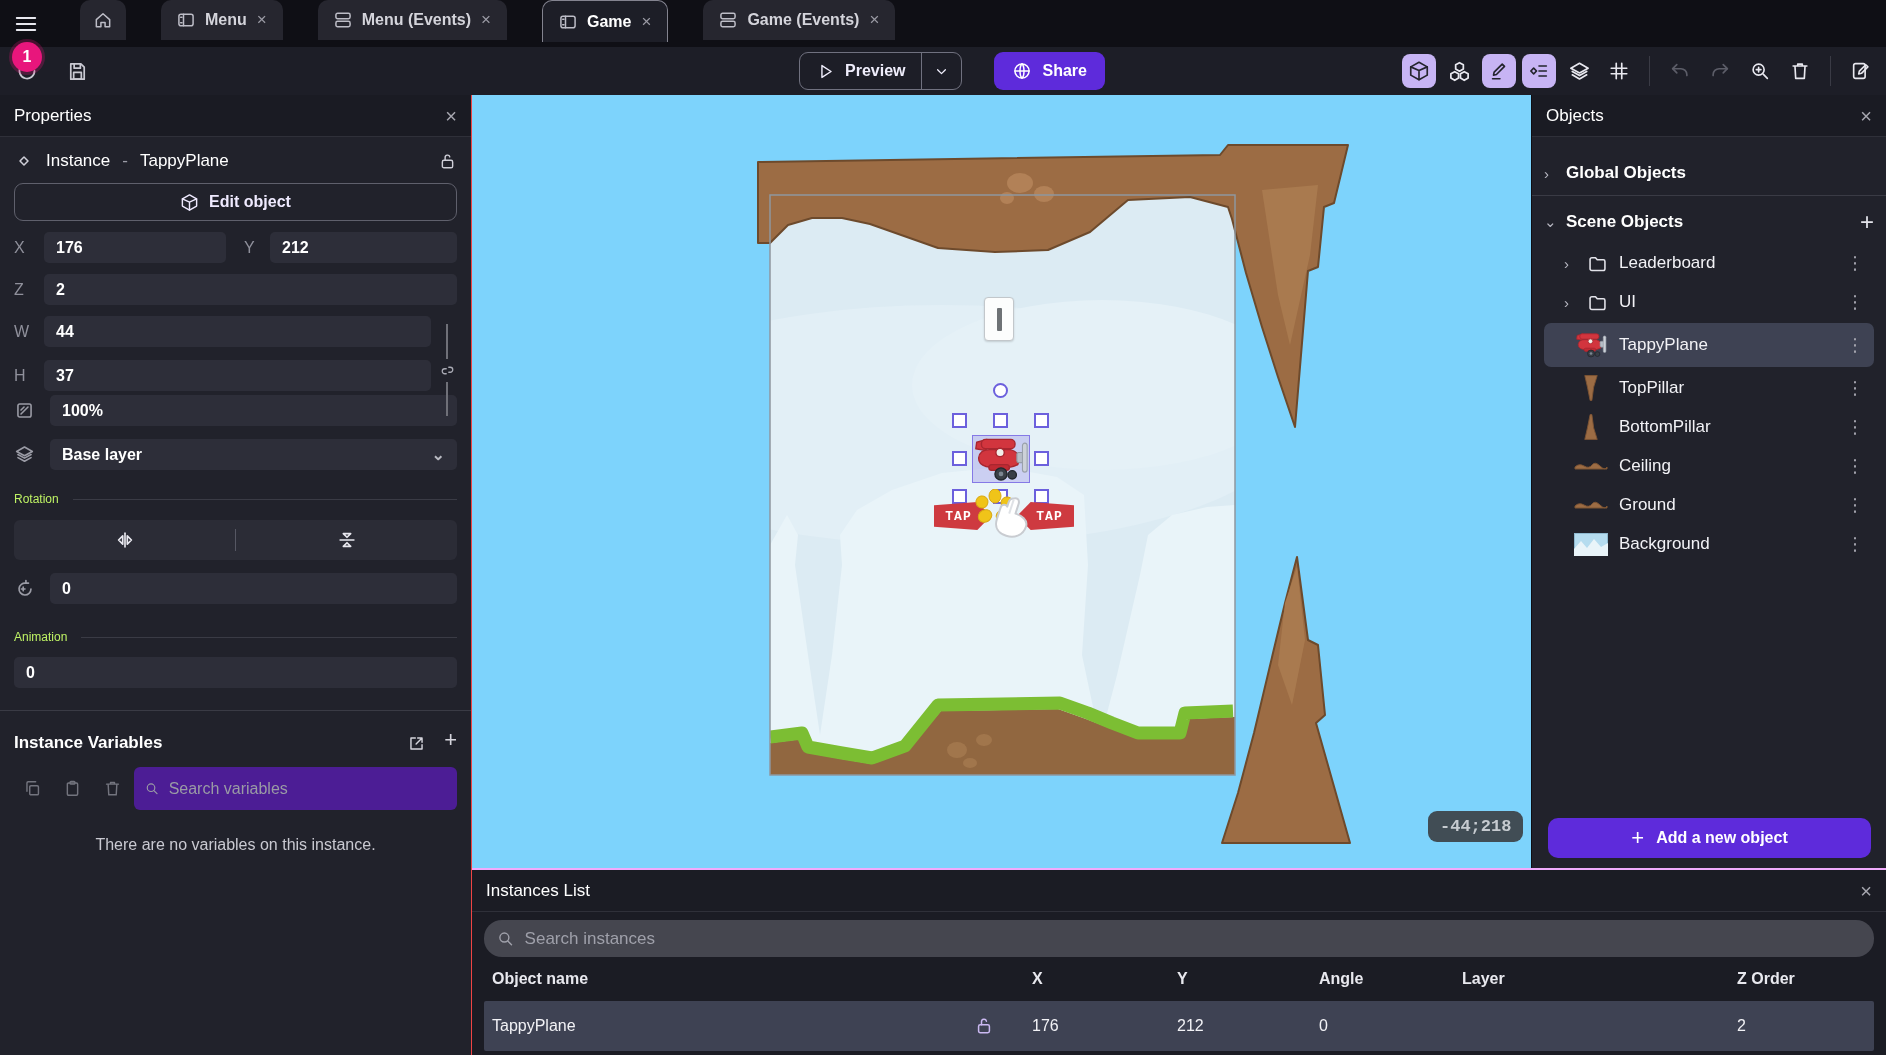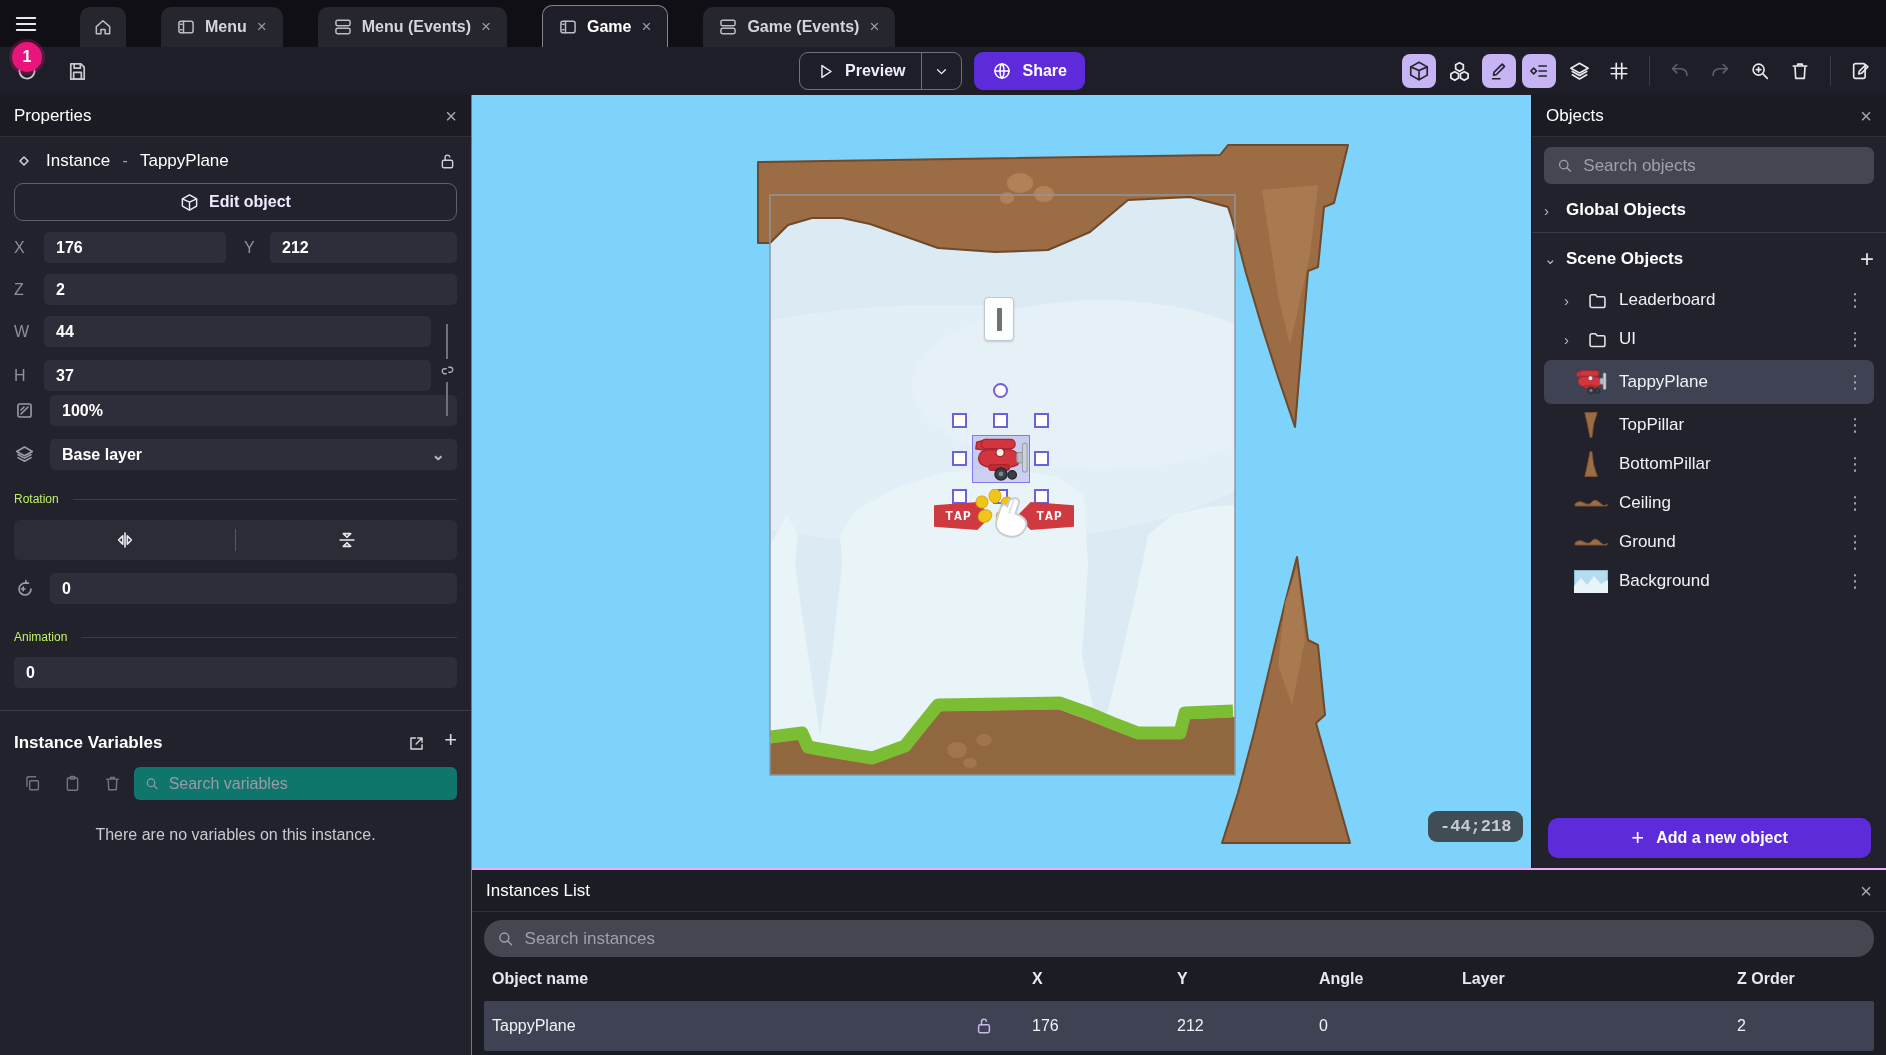--- a/index.html
+++ b/index.html
@@ -5,34 +5,34 @@
   * { margin:0; padding:0; box-sizing:border-box; }
   html,body { background:#101016; font-family:"Liberation Sans", sans-serif; }
   .app { position:relative; width:1886px; height:1055px; overflow:hidden; background:#17171d; color:#e6e6ec; }
 
   
   .i { display:block; }
   .i svg, svg.i { stroke:currentColor; fill:none; stroke-width:1.8; stroke-linecap:round; stroke-linejoin:round; display:block; }
   .glyph { font-family:"Liberation Sans",sans-serif; }
 
   
-  .tabbar { position:absolute; left:0; top:0; width:100%; height:47px; background:#0f0f15; display:flex; align-items:flex-end;gap:28px; }
+  .tabbar { position:absolute; left:0; top:0; width:100%; height:47px; background:#0f0f15; display:flex; align-items:flex-start;gap:28px; }
   .hamb { width:52px; height:47px; display:flex; align-items:center; justify-content:center; background:none; border:none; color:#e8e8ef; cursor:pointer; }
   .tab { display:flex; align-items:center; gap:9px; height:40px; padding:0 15px; margin-right:7px; border-radius:10px 10px 0 0; background:#26262f; color:#d4d4db; font-size:16px; font-weight:bold; cursor:pointer; }
   .tab .ticon { color:#bdbdc7; }
   .tab.home { padding:0 13px; }
   .tab.active { background:#1d1e27; color:#fff; border:1px solid #83838f; border-bottom:none; height:42px; }
   .tab .x { color:#9b9ba5; font-size:17px; font-weight:normal; padding:0 1px; }
 
   
   .toolbar { position:absolute; left:0; top:47px; width:100%; height:48px; background:#1d1e27; display:flex; align-items:center; }
   .tb-left { position:absolute; left:10px; top:0; height:48px; display:flex; align-items:center; gap:16px; }
   .tb-left .tbtn { color:#c9c9d2; }
   .badge { position:absolute; left:2px; top:-12px; width:30px; height:30px; border-radius:50%; background:#e8167c; color:#fff; font-size:16px; font-weight:bold; display:flex; align-items:center; justify-content:center; z-index:3; box-shadow:0 0 0 3px rgba(232,22,124,.25); }
-  .tb-center { position:absolute; left:799px; top:5px; display:flex; gap:12px; }
+  .tb-center { position:absolute; left:799px; top:5px; display:flex; gap:32px; }
   .split { display:flex; align-items:stretch; height:38px; border:1px solid #70717f; border-radius:9px; overflow:hidden; }
   .split .seg { display:flex; align-items:center; gap:10px; padding:0 16px; background:transparent; border:none; color:#efedfb; font-size:16px; font-weight:bold; cursor:pointer; }
   .split .sep { width:1px; background:#70717f; }
   .split .seg.caret { padding:0 11px; }
   .btn-share { display:flex; align-items:center; gap:10px; height:38px; padding:0 18px; background:#5e2bdb; border:none; border-radius:9px; color:#fff; font-size:16px; font-weight:bold; cursor:pointer; }
   .tb-right { position:absolute; right:8px; top:7px; display:flex; align-items:center; gap:6px; }
   .tbtn { width:34px; height:34px; display:flex; align-items:center; justify-content:center; background:transparent; border:none; color:#e8e8ef; border-radius:8px; cursor:pointer; }
   .tbtn.on { background:#c7b4f4; color:#23242c; }
   .tbtn.dim { color:#5c5d68; }
   .vdiv { width:1px; height:30px; background:#3a3b45; margin:0 7px; }
@@ -63,21 +63,21 @@
   .sechead .ln { flex:1; height:1px; background:#3a3b45; }
   .flipbar { margin-top:14px; height:40px; background:#2b2c36; border-radius:6px; display:flex; align-items:center; }
   .flipbar .half { flex:1; display:flex; align-items:center; justify-content:center; background:none; border:none; color:#e8e8ef; cursor:pointer; height:100%; }
   .flipbar .mid { width:1px; height:22px; background:#565763; }
   .hdiv { margin-top:22px; height:1px; background:#3a3b45; margin-left:-14px; margin-right:-14px; }
   .varhead { margin-top:16px; display:flex; align-items:flex-end; color:#fff; font-size:17px; font-weight:bold; }
   .varhead .sp { flex:1; }
   .varhead .hbtn { background:none; border:none; color:#d5d5dd; cursor:pointer; margin-left:18px; display:flex; }
   .vartools { margin-top:14px; display:flex; align-items:center; gap:4px; }
   .vartools .hbtn { background:none; border:none; color:#73747e; cursor:pointer; width:36px; display:flex; justify-content:center; }
-  .searchbox { display:flex; align-items:center; gap:9px; background:#0f766e; border-radius:6px; padding:0 10px; height:33px; flex:1; color:#9a9ba5; }
+  .searchbox { display:flex; align-items:center; gap:9px; background:#4c1d95; border-radius:6px; padding:0 10px; height:43px; flex:1; color:#9a9ba5; }
   .searchbox input { background:none; border:none; outline:none; color:#d8d8df; font-size:16px; width:100%; }
   .searchbox input::placeholder { color:#9a9ba5; }
   .emptytxt { margin-top:26px; text-align:center; color:#c9c9d1; font-size:16px; }
 
   
   .canvas { position:absolute; left:472px; top:95px; width:1059px; height:773px; background:#7dd3fc; overflow:hidden;font-family:Liberation Mono, monospace; }
   .canvas svg.scene { position:absolute; left:0; top:0; }
   .ov { position:absolute; }
   .inst-card { left:512px; top:202px; width:30px; height:44px; background:#fcfdfd; border:1.5px solid #c2c7cb; border-radius:4px; box-shadow:0 1px 2px rgba(0,0,0,.15); display:flex; align-items:center; justify-content:center; }
   .inst-card .bar { width:5px; height:23px; background:#6e7276; border-radius:1px; }
@@ -646,26 +646,20 @@
 
     <div class="ov coords">-44;218</div>
   </div>
 
   <div class="rp">
     <div class="panel-h">
       <span class="t">Objects</span>
       <button class="xbtn glyph">×</button>
     </div>
     <div class="body">
-      <div class="rsearch">
-        <svg class="i" width="19" height="19">
-            <use href="#ic-search"></use>
-          </svg>
-        <input placeholder="Search objects" style="">
-      </div>
 
       <div class="osec">
         <span class="chev glyph">›</span>
         <span>Global Objects</span>
       </div>
       <div class="osec-div"></div>
       <div class="osec">
         <span class="chev glyph">⌄</span>
         <span>Scene Objects</span>
         <span class="sp"></span>

